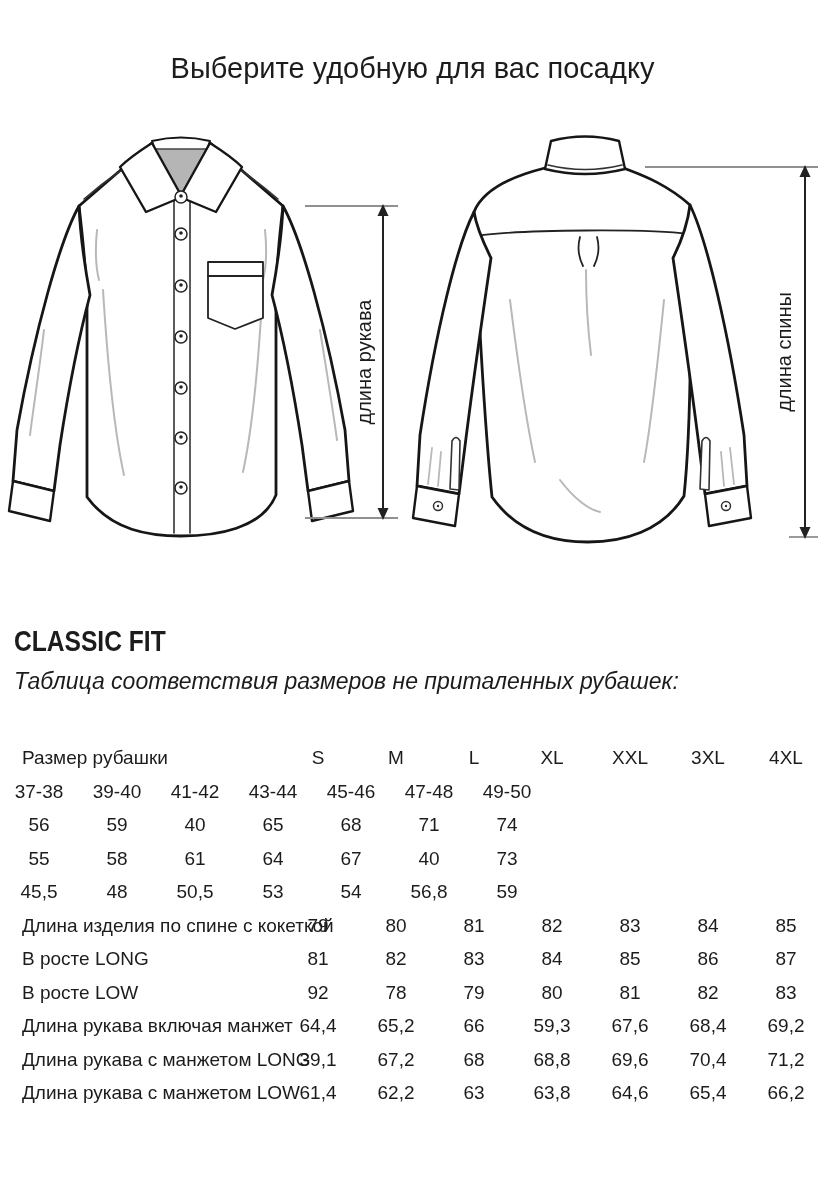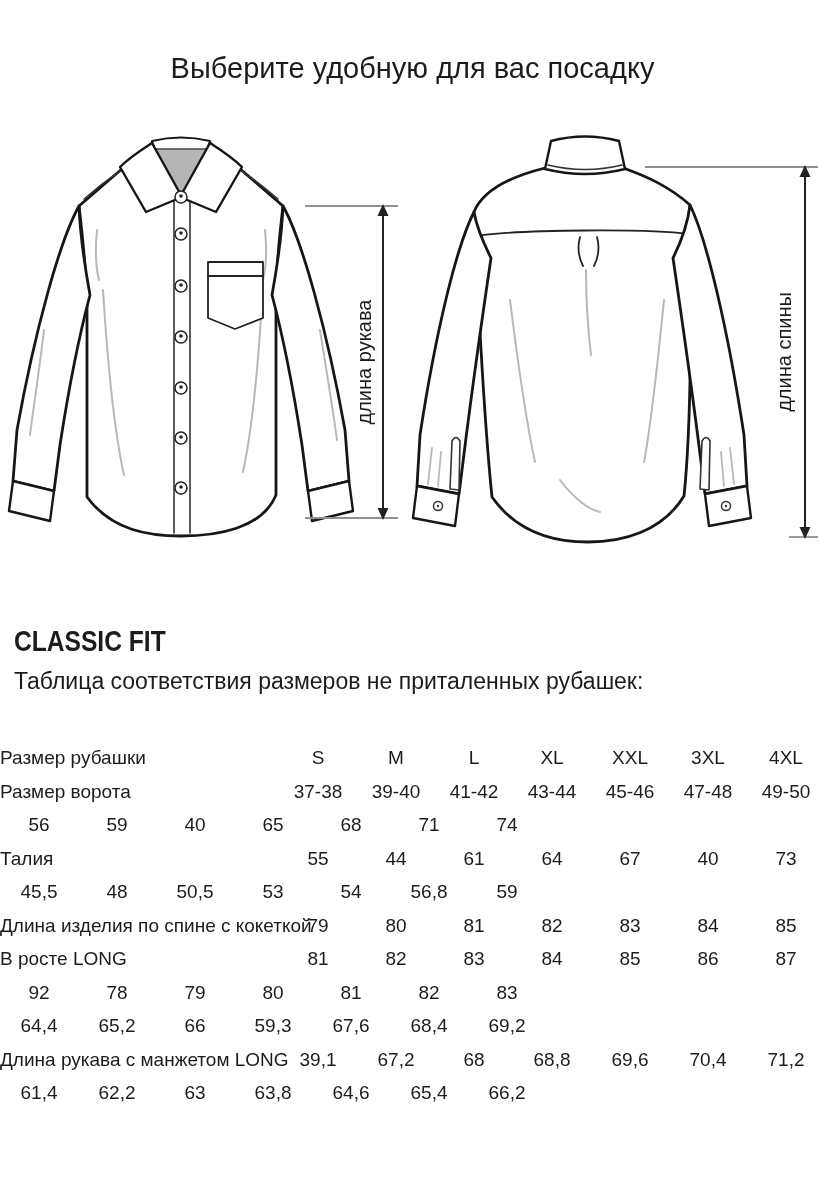--- a/index.html
+++ b/index.html
@@ -15,25 +15,25 @@
   }
   .drawing-svg { position:absolute; top:130px; left:0; }
   .heading {
     position:absolute; top:624px; left:14px;
     font-size:30px; font-weight:bold;
     transform:scaleX(0.82); transform-origin:left center;
     white-space:nowrap;
   }
   .subtitle {
     position:absolute; top:668px; left:14px;
-    font-size:23px; white-space:nowrap;
+    font-size:23px; white-space:nowrap;font-style:italic;
   }
   .size-table { position:absolute; top:741px; left:0; width:825px; }
   .trow { display:flex; height:33.5px; line-height:33.5px; font-size:19px; }
-  .tlabel { width:279px; padding-left:0; box-sizing:border-box; white-space:nowrap; }
+  .tlabel { width:279px; padding-left:22px; box-sizing:border-box; white-space:nowrap; }
   .tcell { width:78px; text-align:center; }
   svg text { font-family:"Liberation Sans", sans-serif; }
 </style>
 </head>
 <body>
 
 <div class="title">Выберите удобную для вас посадку</div>
 
 <svg class="drawing-svg" width="825" height="445" viewBox="0 130 825 445" aria-hidden="true">
 
@@ -182,42 +182,40 @@
       <div class="tlabel">Размер рубашки</div>
       <div class="tcell">S</div>
       <div class="tcell">M</div>
       <div class="tcell">L</div>
       <div class="tcell">XL</div>
       <div class="tcell">XXL</div>
       <div class="tcell">3XL</div>
       <div class="tcell">4XL</div>
     </div>
     <div class="trow">
-      <div class="tlabel">Размер ворота</div>
       <div class="tcell">37-38</div>
       <div class="tcell">39-40</div>
       <div class="tcell">41-42</div>
       <div class="tcell">43-44</div>
       <div class="tcell">45-46</div>
       <div class="tcell">47-48</div>
       <div class="tcell">49-50</div>
     </div>
     <div class="trow">
       <div class="tcell">56</div>
       <div class="tcell">59</div>
       <div class="tcell">40</div>
       <div class="tcell">65</div>
       <div class="tcell">68</div>
       <div class="tcell">71</div>
       <div class="tcell">74</div>
     </div>
     <div class="trow">
-      <div class="tlabel">Талия</div>
       <div class="tcell">55</div>
-      <div class="tcell">44</div>
+      <div class="tcell">58</div>
       <div class="tcell">61</div>
       <div class="tcell">64</div>
       <div class="tcell">67</div>
       <div class="tcell">40</div>
       <div class="tcell">73</div>
     </div>
     <div class="trow">
       <div class="tcell">45,5</div>
       <div class="tcell">48</div>
       <div class="tcell">50,5</div>
@@ -240,48 +238,51 @@
       <div class="tlabel">В росте LONG</div>
       <div class="tcell">81</div>
       <div class="tcell">82</div>
       <div class="tcell">83</div>
       <div class="tcell">84</div>
       <div class="tcell">85</div>
       <div class="tcell">86</div>
       <div class="tcell">87</div>
     </div>
     <div class="trow">
+      <div class="tlabel">В росте LOW</div>
       <div class="tcell">92</div>
       <div class="tcell">78</div>
       <div class="tcell">79</div>
       <div class="tcell">80</div>
       <div class="tcell">81</div>
       <div class="tcell">82</div>
       <div class="tcell">83</div>
     </div>
     <div class="trow">
+      <div class="tlabel">Длина рукава включая манжет</div>
       <div class="tcell">64,4</div>
       <div class="tcell">65,2</div>
       <div class="tcell">66</div>
       <div class="tcell">59,3</div>
       <div class="tcell">67,6</div>
       <div class="tcell">68,4</div>
       <div class="tcell">69,2</div>
     </div>
     <div class="trow">
       <div class="tlabel">Длина рукава с манжетом LONG</div>
       <div class="tcell">39,1</div>
       <div class="tcell">67,2</div>
       <div class="tcell">68</div>
       <div class="tcell">68,8</div>
       <div class="tcell">69,6</div>
       <div class="tcell">70,4</div>
       <div class="tcell">71,2</div>
     </div>
     <div class="trow">
+      <div class="tlabel">Длина рукава с манжетом LOW</div>
       <div class="tcell">61,4</div>
       <div class="tcell">62,2</div>
       <div class="tcell">63</div>
       <div class="tcell">63,8</div>
       <div class="tcell">64,6</div>
       <div class="tcell">65,4</div>
       <div class="tcell">66,2</div>
     </div>
   </div>
 

